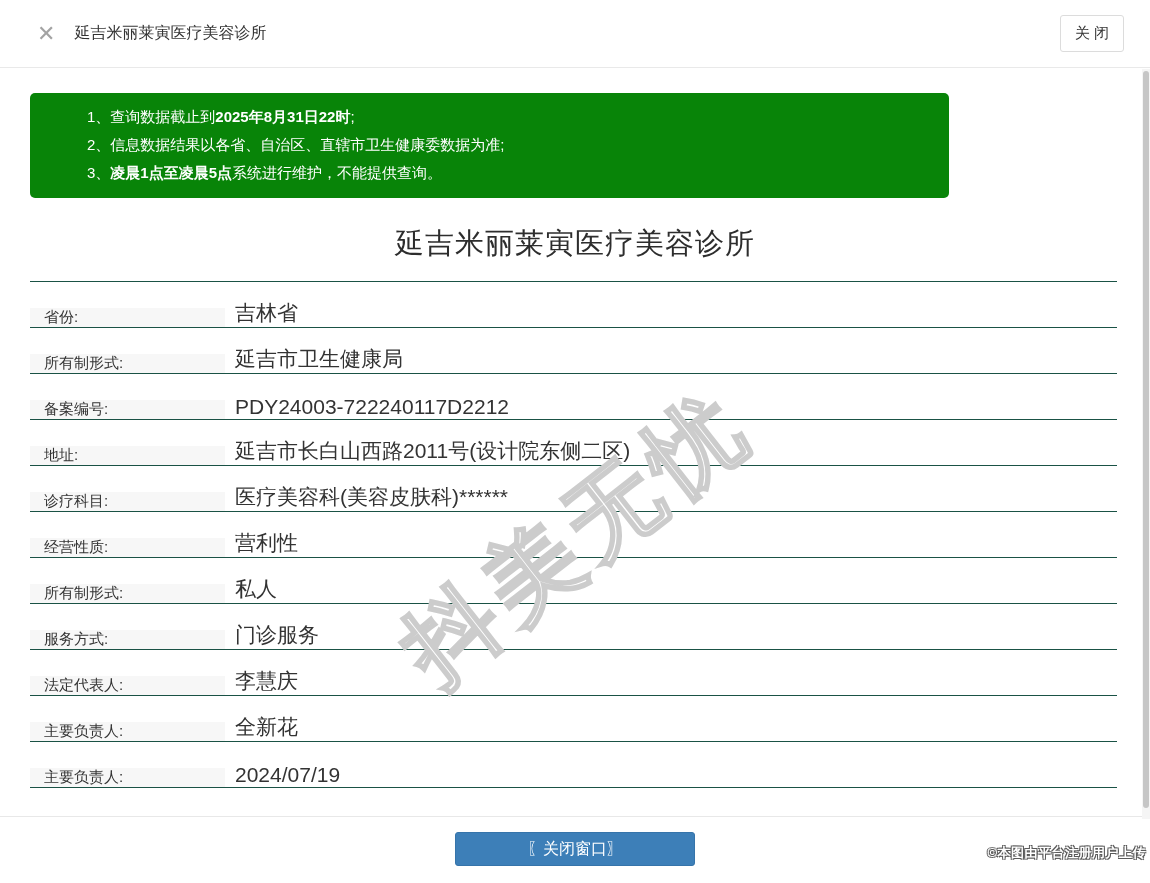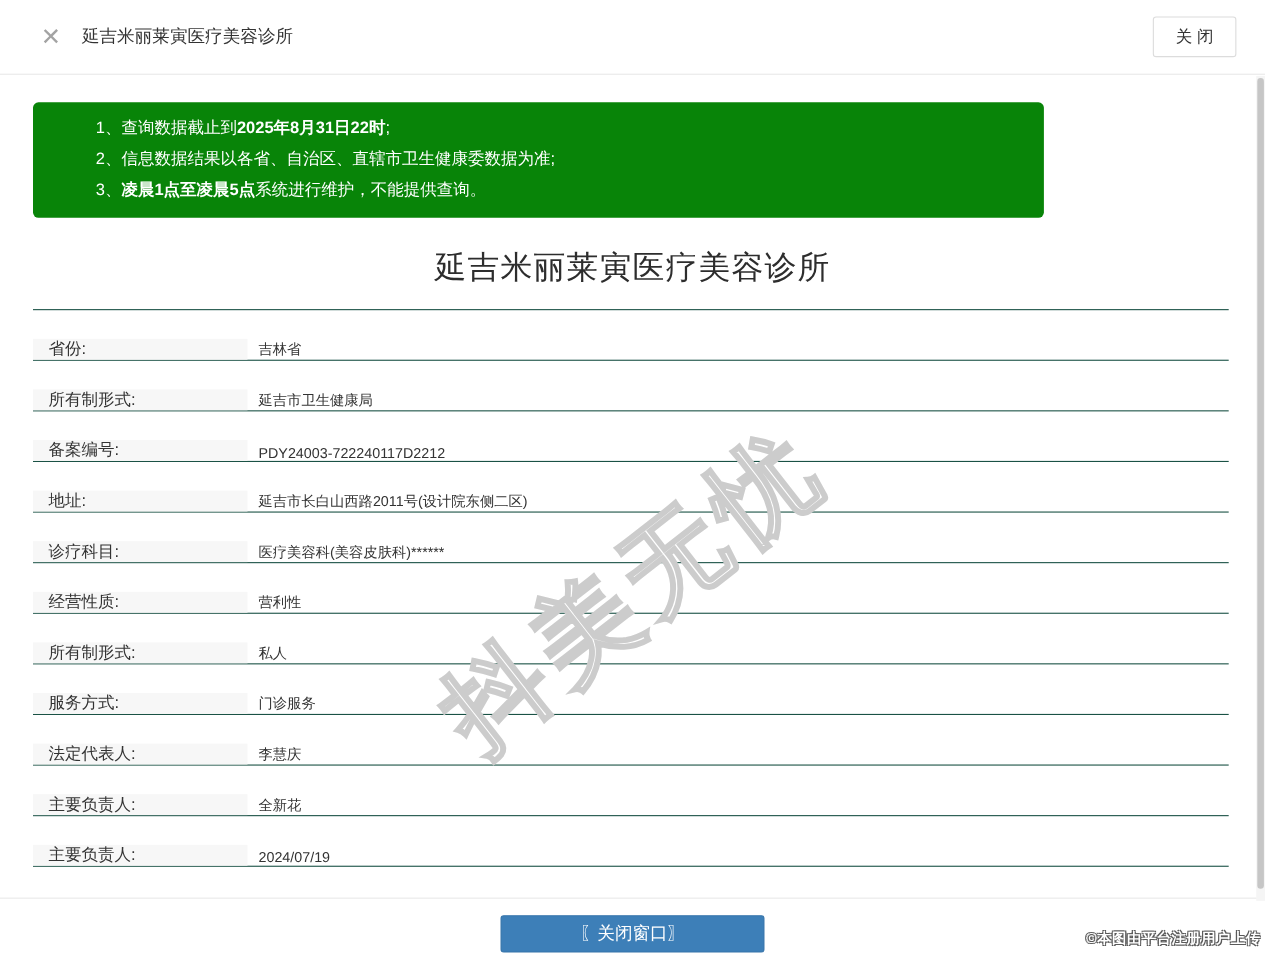--- a/index.html
+++ b/index.html
@@ -27,21 +27,21 @@
     line-height: 1;
   }
   .dlg-title {
     margin-left: 19px;
     font-size: 16px;
     color: #333;
   }
   .spacer { flex: 1; }
   .close-btn {
     margin-right: 26px;
-    width: 76px;
+    width: 64px;
     height: 37px;
     background: #fff;
     border: 1px solid #dcdcdc;
     border-radius: 3px;
     font-size: 15px;
     color: #333;
     font-family: inherit;
     cursor: pointer;
     white-space: pre;
   }
@@ -86,21 +86,21 @@
     padding-left: 14px;
     font-size: 15px;
     color: #333;
   }
   .tvalue {
     flex: 1;
     background: transparent;
     display: flex;
     align-items: center;
     padding-left: 10px;
-    font-size: 13px;
+    font-size: 21px;
     color: #333;
   }
   
   .watermark {
     position: absolute;
     left: 332px;
     top: 382px;
     width: 490px;
     height: 125px;
     line-height: 125px;

